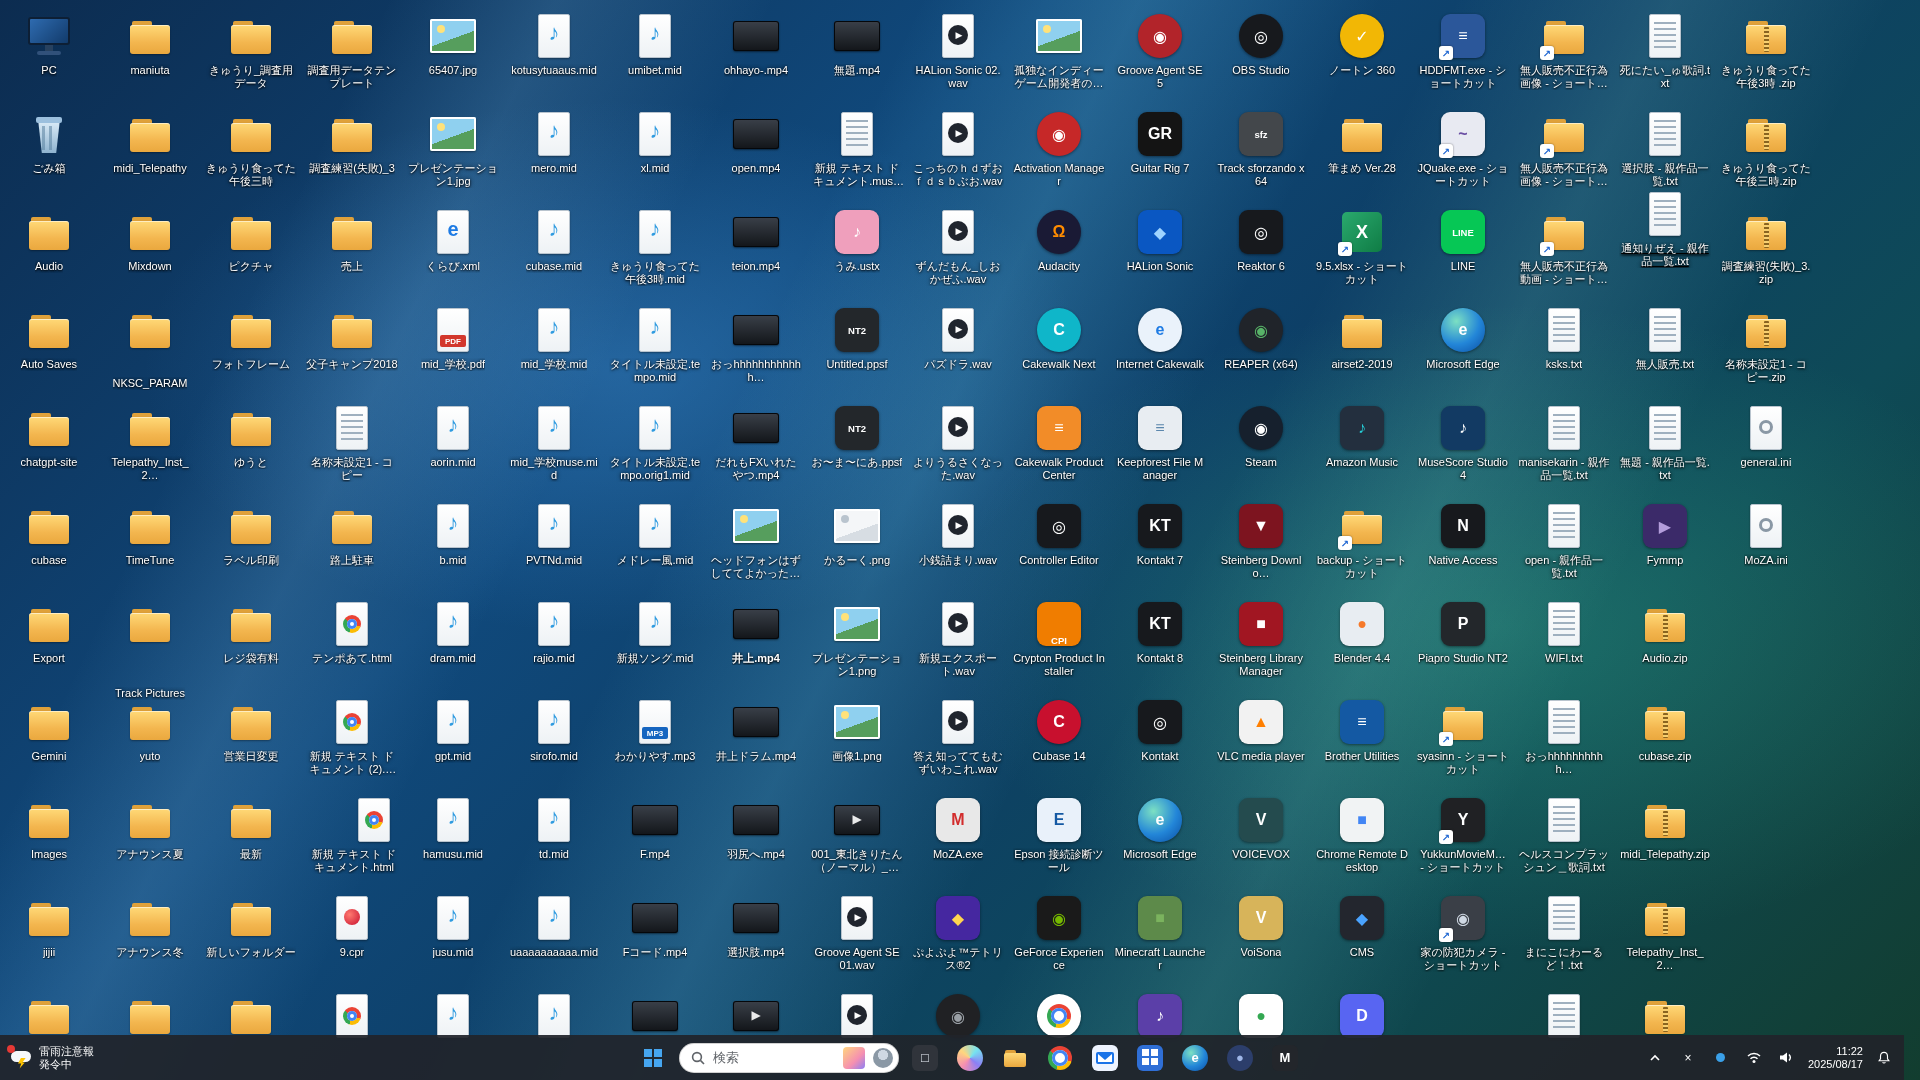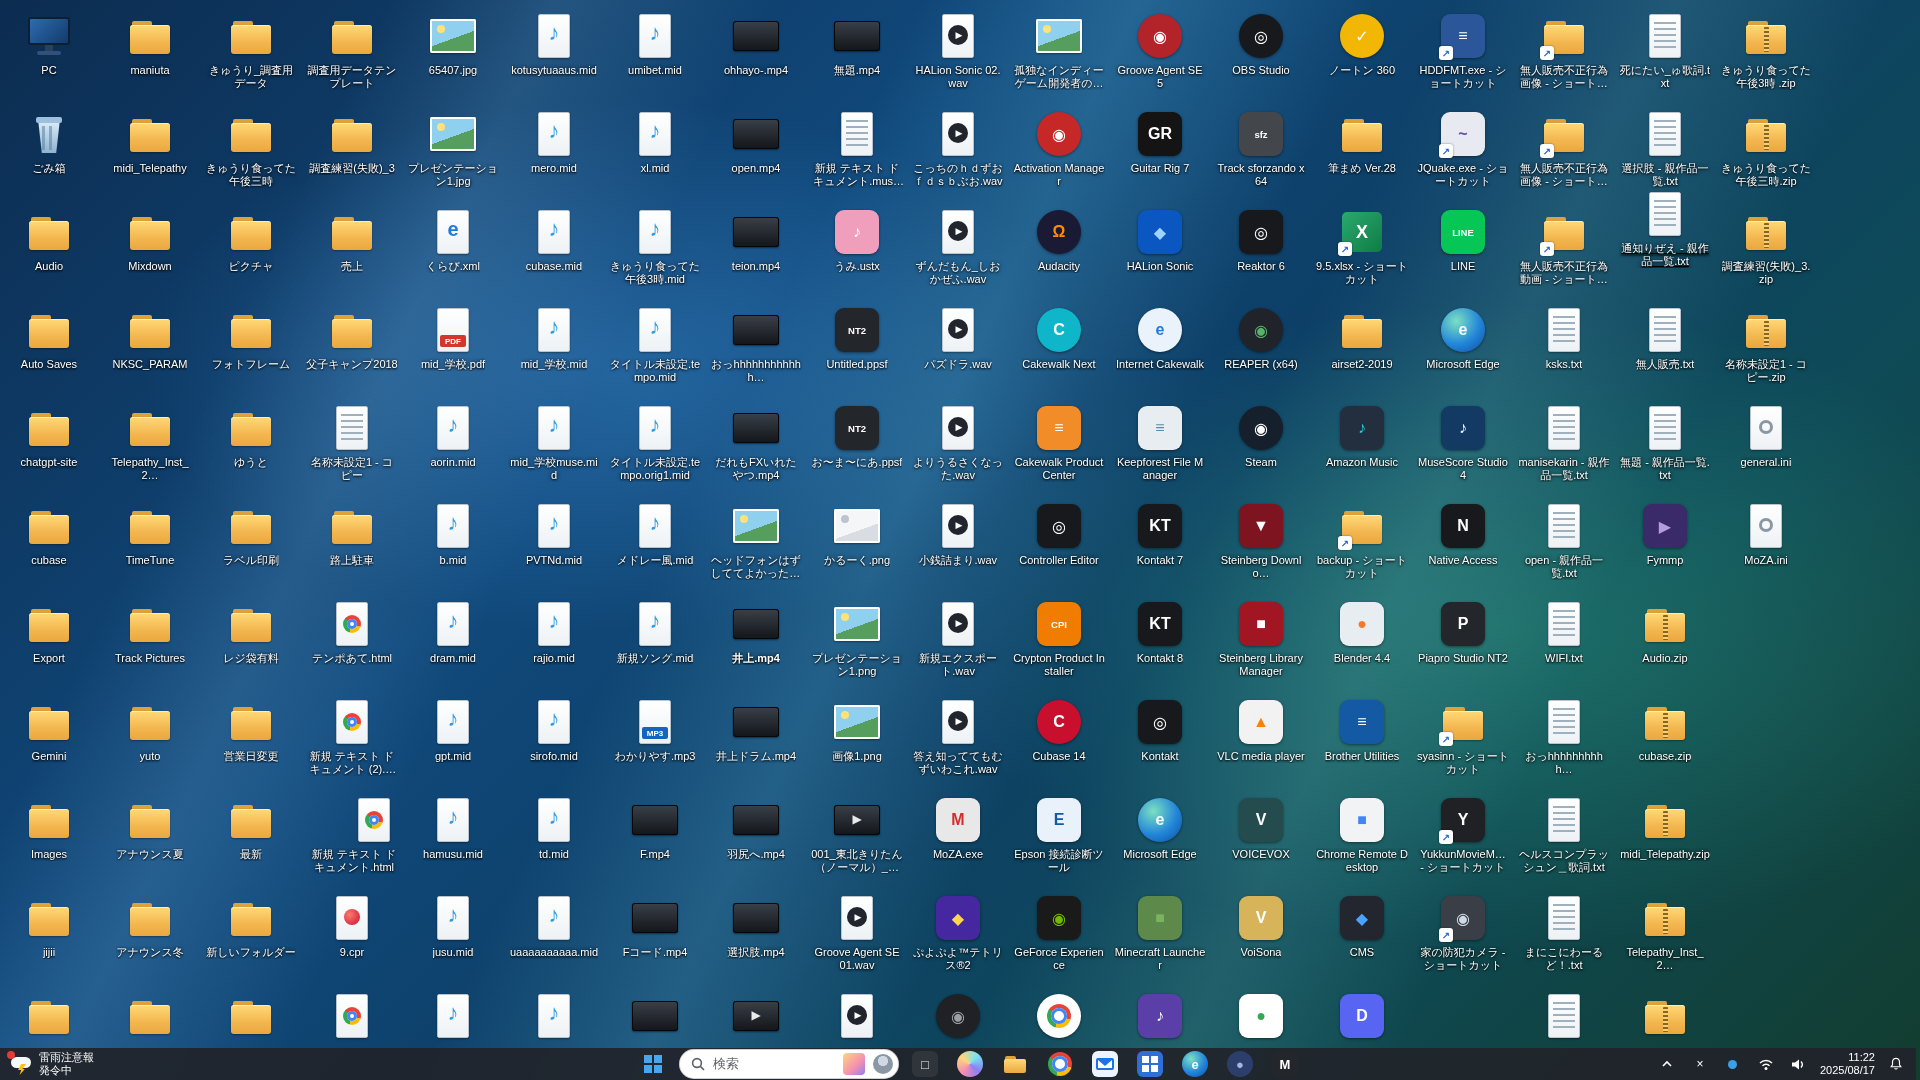--- a/index.html
+++ b/index.html
@@ -86,21 +86,21 @@
   .tile.round { border-radius:50%; }
   .tile.white { background:#fff; }
   .tile b { font-size:16px; font-weight:bold; color:#fff; }
   .tile b.small { font-size:9.5px; }
   .sc { position:absolute; left:2px; bottom:2px; width:14px; height:14px; background:#fff; border-radius:3px;
         color:#1c64d1; font-size:10px; font-weight:bold; font-style:normal; display:flex; align-items:center;
         justify-content:center; box-shadow:0 0 2px rgba(0,0,0,.5); z-index:3; }
   .art i, .art b { font-style:normal; }
 
   
-  #taskbar { position:absolute; left:0; right:4px; bottom:0; height:32px; background:rgba(32,35,42,.93); z-index:10; }
+  #taskbar { position:absolute; left:0; right:16px; bottom:0; height:45px; background:rgba(32,35,42,.93); z-index:10; }
   .weather { position:absolute; left:10px; top:0; bottom:0; display:flex; align-items:center; gap:7px; color:#fff;
              background:transparent; border:none; }
   .wicon { width:22px; height:22px; position:relative; }
   .wicon::before { content:''; position:absolute; left:1px; top:4px; width:20px; height:11px; background:#f6f8fa; border-radius:8px; }
   .wicon::after { content:''; position:absolute; left:8px; top:11px; width:8px; height:11px; background:#ffc400;
                   clip-path:polygon(40% 0,100% 0,55% 45%,85% 45%,20% 100%,40% 55%,0 55%); }
   .wbdg { position:absolute; left:-3px; top:-2px; width:8px; height:8px; border-radius:50%; background:#e53935; z-index:2; }
   .wtext { font-size:11px; line-height:13px; text-align:left; }
   .center { position:absolute; left:634px; top:0; bottom:0; display:flex; align-items:center; gap:7px; }
   .tbtn { width:38px; height:36px; border:none; background:transparent; border-radius:6px;
@@ -527,21 +527,21 @@
       </div>
       <div class="lbl">調査練習(失敗)_3.zip</div>
     </div>
     <div class="cell" style="left: 1px; top: 304px;">
       <div class="art t-folder">
         <i class="ftab"></i>
         <i class="fbody"></i>
       </div>
       <div class="lbl">Auto Saves</div>
     </div>
-    <div class="cell" style="left: 102px; top: 304px;">
+    <div class="cell" style="left: 102px; top: 304px; gap: 19px;">
       <div class="art t-folder">
         <i class="ftab"></i>
         <i class="fbody"></i>
       </div>
       <div class="lbl">NKSC_PARAM</div>
     </div>
     <div class="cell" style="left: 203px; top: 304px;">
       <div class="art t-folder">
         <i class="ftab"></i>
         <i class="fbody"></i>
@@ -919,21 +919,21 @@
       </div>
       <div class="lbl">MoZA.ini</div>
     </div>
     <div class="cell" style="left: 1px; top: 598px;">
       <div class="art t-folder">
         <i class="ftab"></i>
         <i class="fbody"></i>
       </div>
       <div class="lbl">Export</div>
     </div>
-    <div class="cell" style="left: 102px; top: 598px;">
+    <div class="cell" style="left: 102px; top: 598px; gap: 35px;">
       <div class="art t-folder">
         <i class="ftab"></i>
         <i class="fbody"></i>
       </div>
       <div class="lbl">Track Pictures</div>
     </div>
     <div class="cell" style="left: 203px; top: 598px;">
       <div class="art t-folder">
         <i class="ftab"></i>
         <i class="fbody"></i>
@@ -982,21 +982,21 @@
     </div>
     <div class="cell" style="left: 910px; top: 598px;">
       <div class="art t-wav">
         <i class="pg"></i>
         <b class="playc">▶</b>
       </div>
       <div class="lbl">新規エクスポート.wav</div>
     </div>
     <div class="cell" style="left: 1011px; top: 598px;">
       <div class="art t-app">
-        <span class="tile" style="background: rgb(240, 125, 0);">
+        <span class="tile" style="background: rgb(240, 125, 0); align-items: flex-end;">
           <b class="small" style="color: rgb(255, 255, 255);">CPI</b>
         </span>
       </div>
       <div class="lbl">Crypton Product Installer</div>
     </div>
     <div class="cell" style="left: 1112px; top: 598px;">
       <div class="art t-app">
         <span class="tile" style="background: rgb(23, 25, 29);">
           <b style="color: rgb(255, 255, 255);">KT</b>
         </span>

